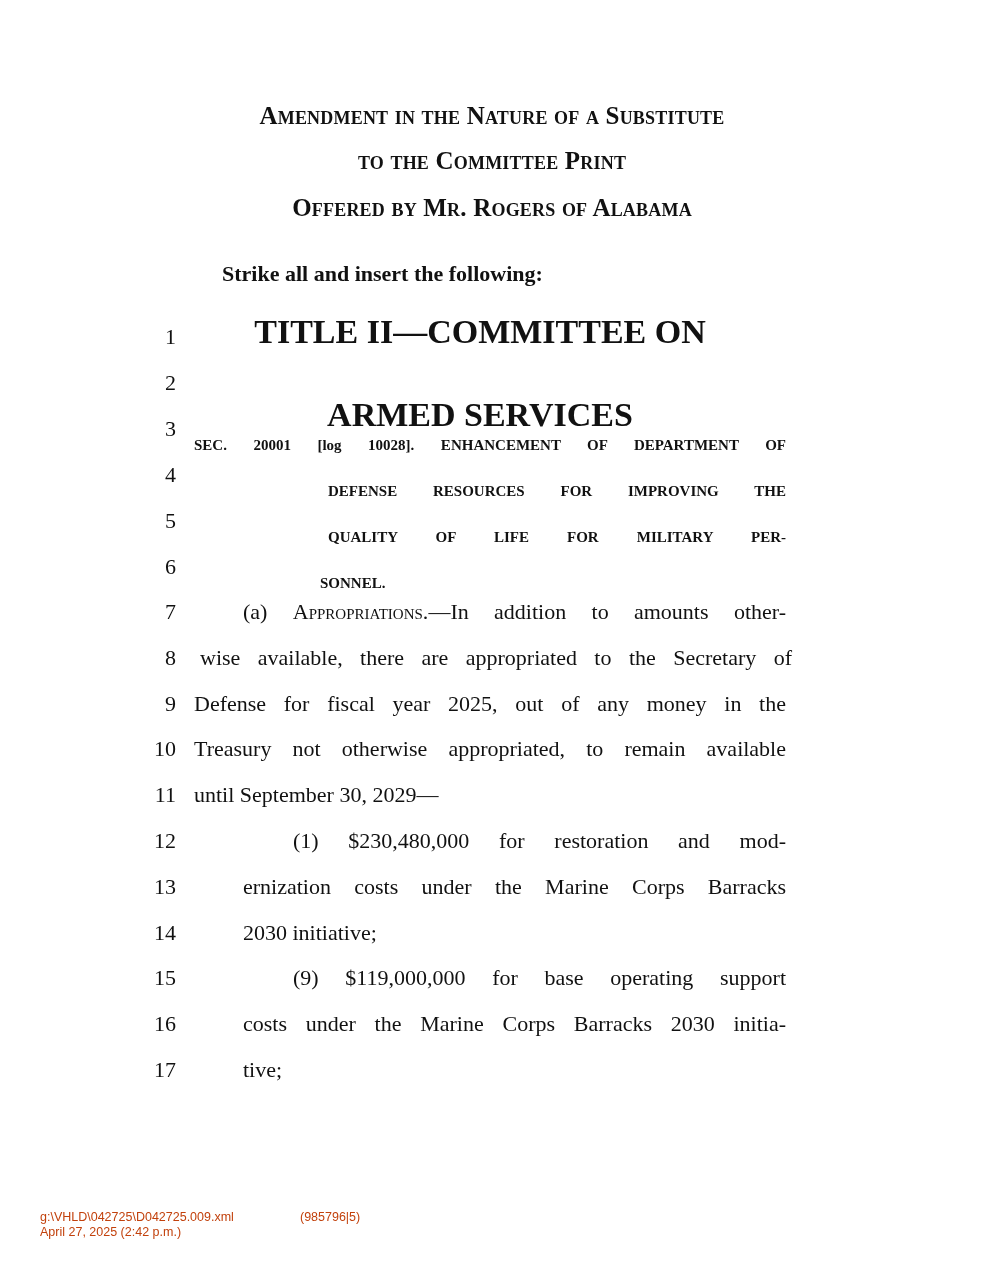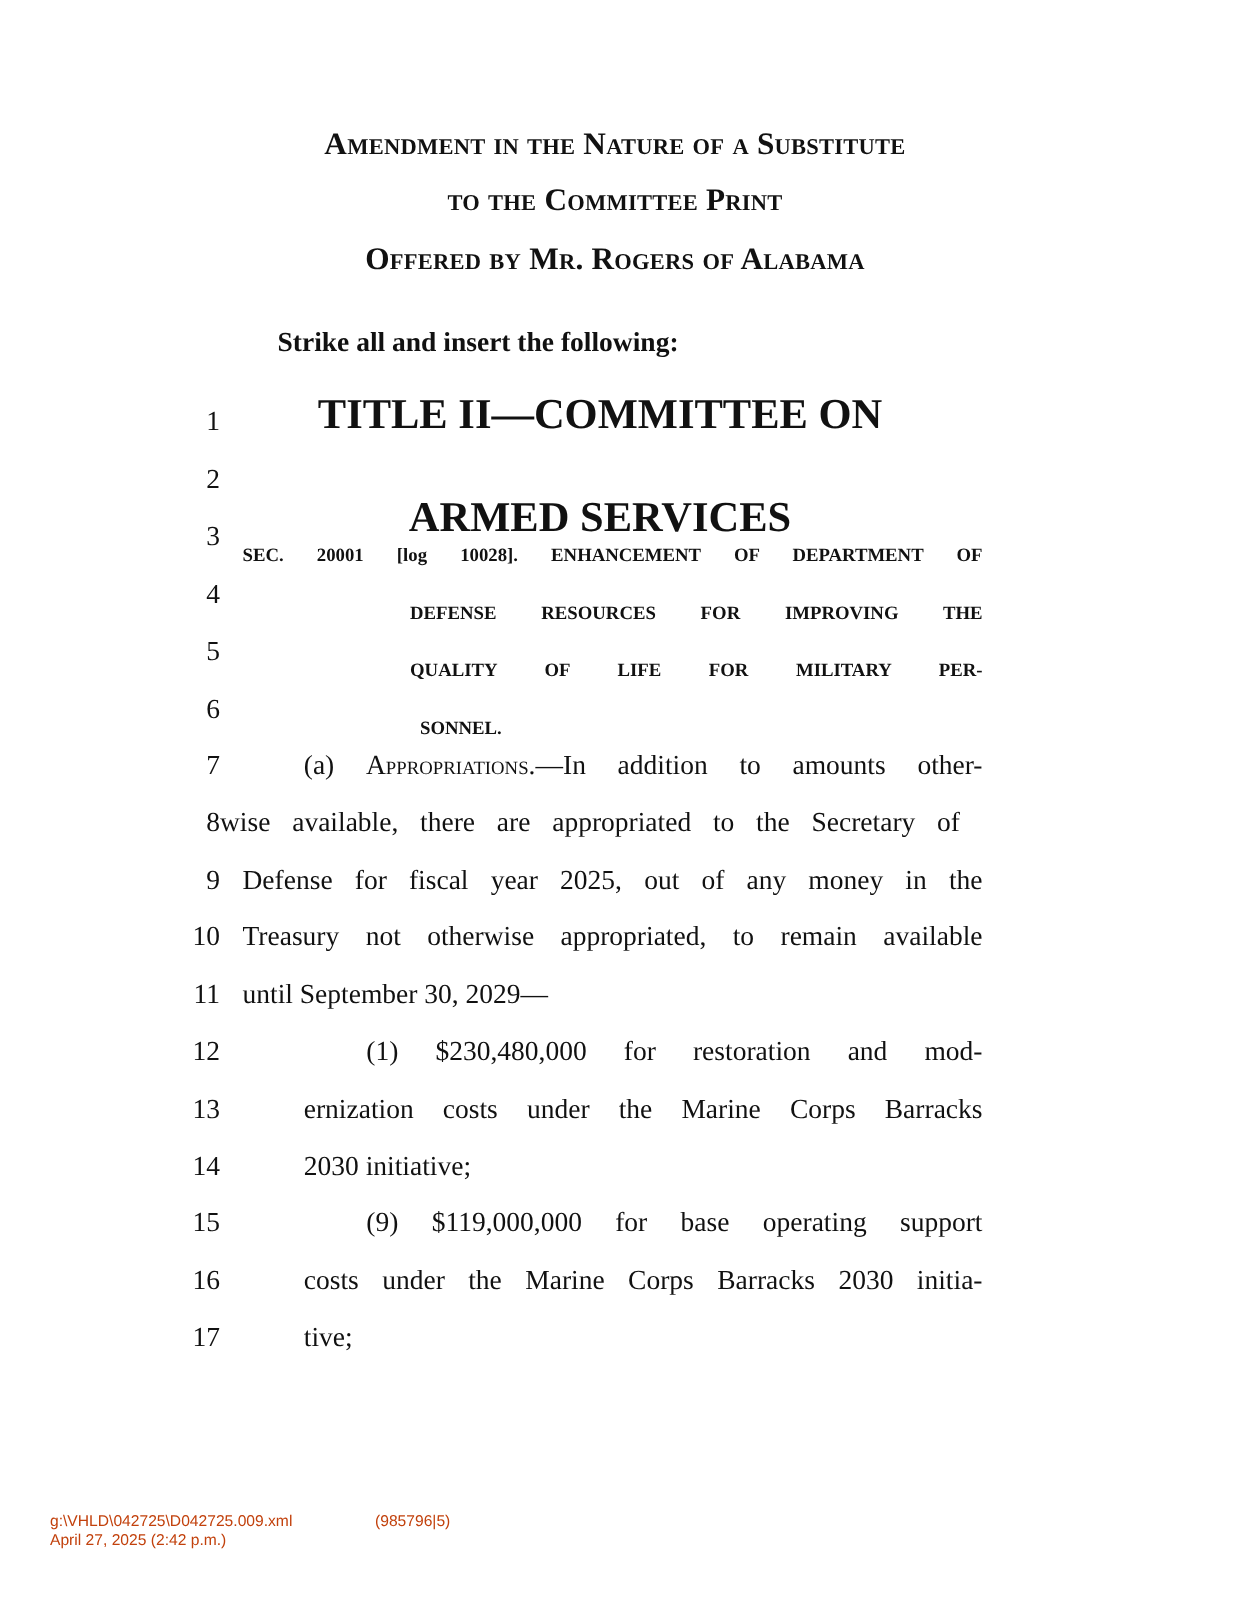--- a/index.html
+++ b/index.html
@@ -56,24 +56,24 @@
   <div class="ln" style="top:965px">15</div>
   <div class="ln" style="top:1011px">16</div>
   <div class="ln" style="top:1057px">17</div>
 
   <div class="title t1">TITLE II—COMMITTEE ON</div>
   <div class="title t2">ARMED SERVICES</div>
 
   <div class="sec secj" style="left:194px; width:592px; top:421px;">SEC. 20001 [log 10028]. ENHANCEMENT OF DEPARTMENT OF</div>
   <div class="sec secj" style="left:328px; width:458px; top:467px;">DEFENSE RESOURCES FOR IMPROVING THE</div>
   <div class="sec secj" style="left:328px; width:458px; top:513px;">QUALITY OF LIFE FOR MILITARY PER-</div>
-  <div class="sec" style="left:336px; top:559px;">SONNEL.</div>
+  <div class="sec" style="left:320px; top:559px;">SONNEL.</div>
 
   <div class="body j" style="left:243px; width:543px; top:599px;"><span>(a) </span><span class="sc">Appropriations.</span><span>—In addition to amounts other-</span></div>
-  <div class="body j" style="left:176px; width:592px; top:645px;">wise available, there are appropriated to the Secretary of</div>
+  <div class="body j" style="left:200px; width:592px; top:645px;">wise available, there are appropriated to the Secretary of</div>
   <div class="body j" style="left:194px; width:592px; top:691px;">Defense for fiscal year 2025, out of any money in the</div>
   <div class="body j" style="left:194px; width:592px; top:736px;">Treasury not otherwise appropriated, to remain available</div>
   <div class="body" style="left:194px; top:782px;">until September 30, 2029—</div>
 
   <div class="body j" style="left:293px; width:493px; top:828px;">(1) $230,480,000 for restoration and mod-</div>
   <div class="body j" style="left:243px; width:543px; top:874px;">ernization costs under the Marine Corps Barracks</div>
   <div class="body" style="left:243px; top:920px;">2030 initiative;</div>
 
   <div class="body j" style="left:293px; width:493px; top:965px;">(9) $119,000,000 for base operating support</div>
   <div class="body j" style="left:243px; width:543px; top:1011px;">costs under the Marine Corps Barracks 2030 initia-</div>

